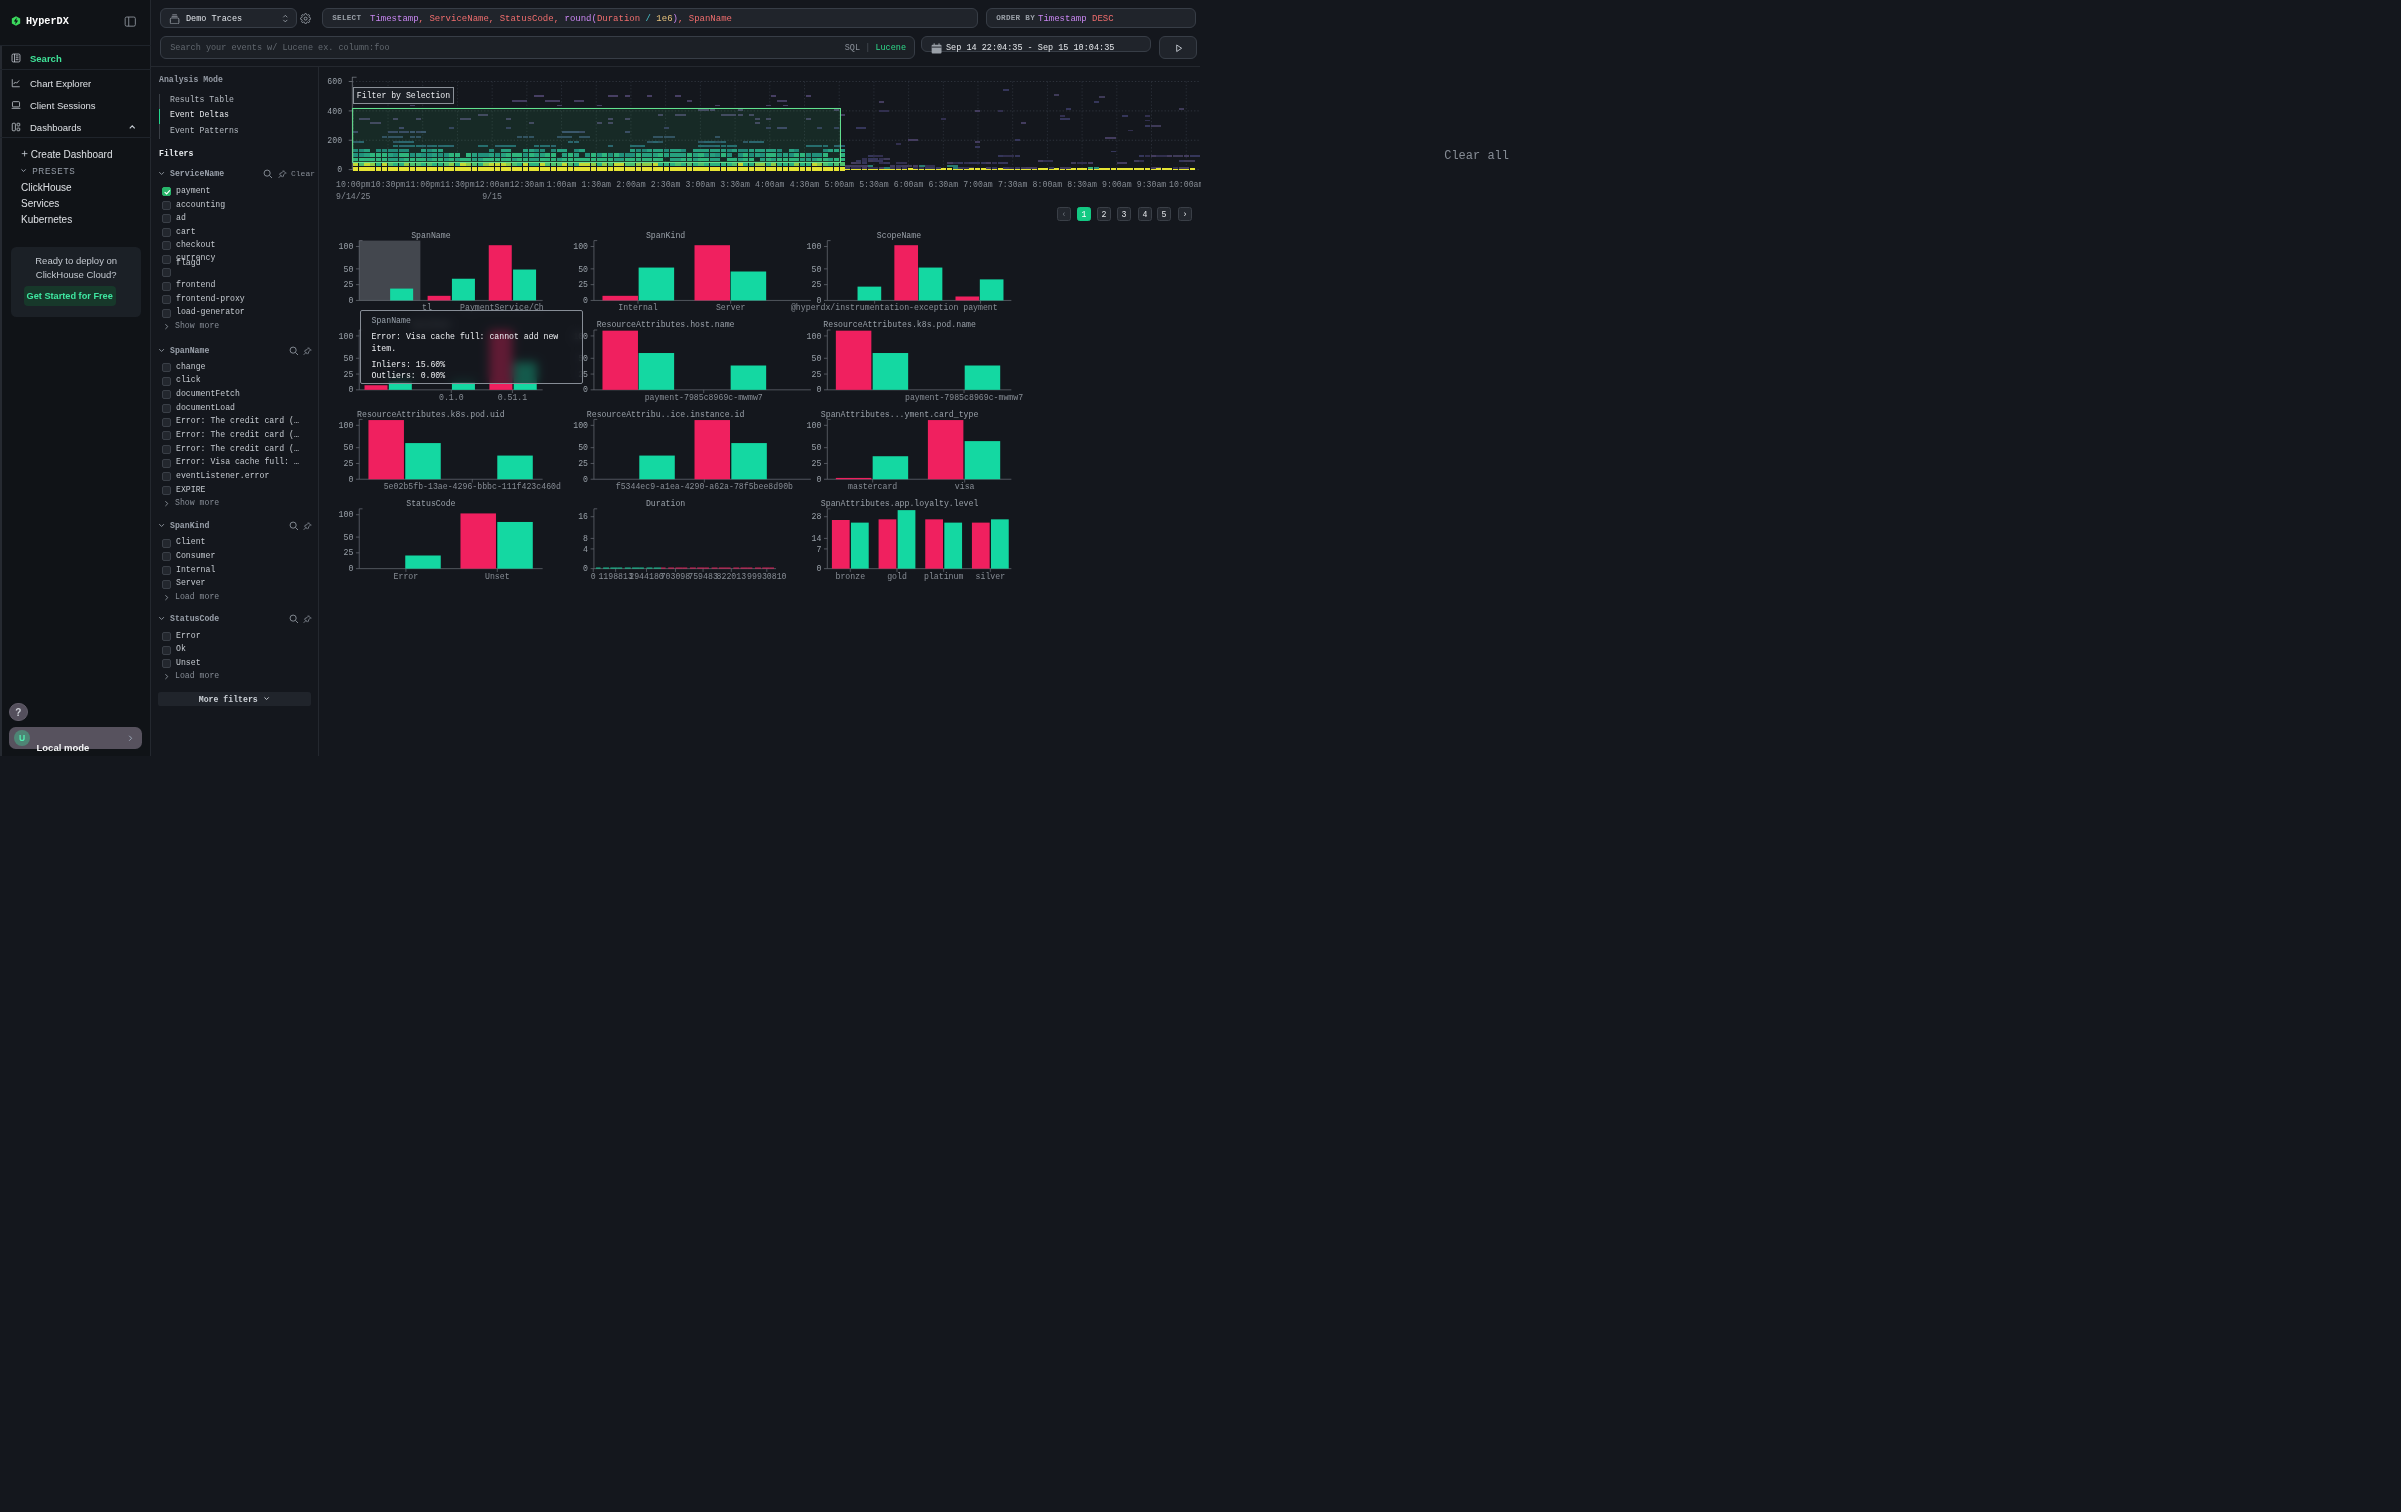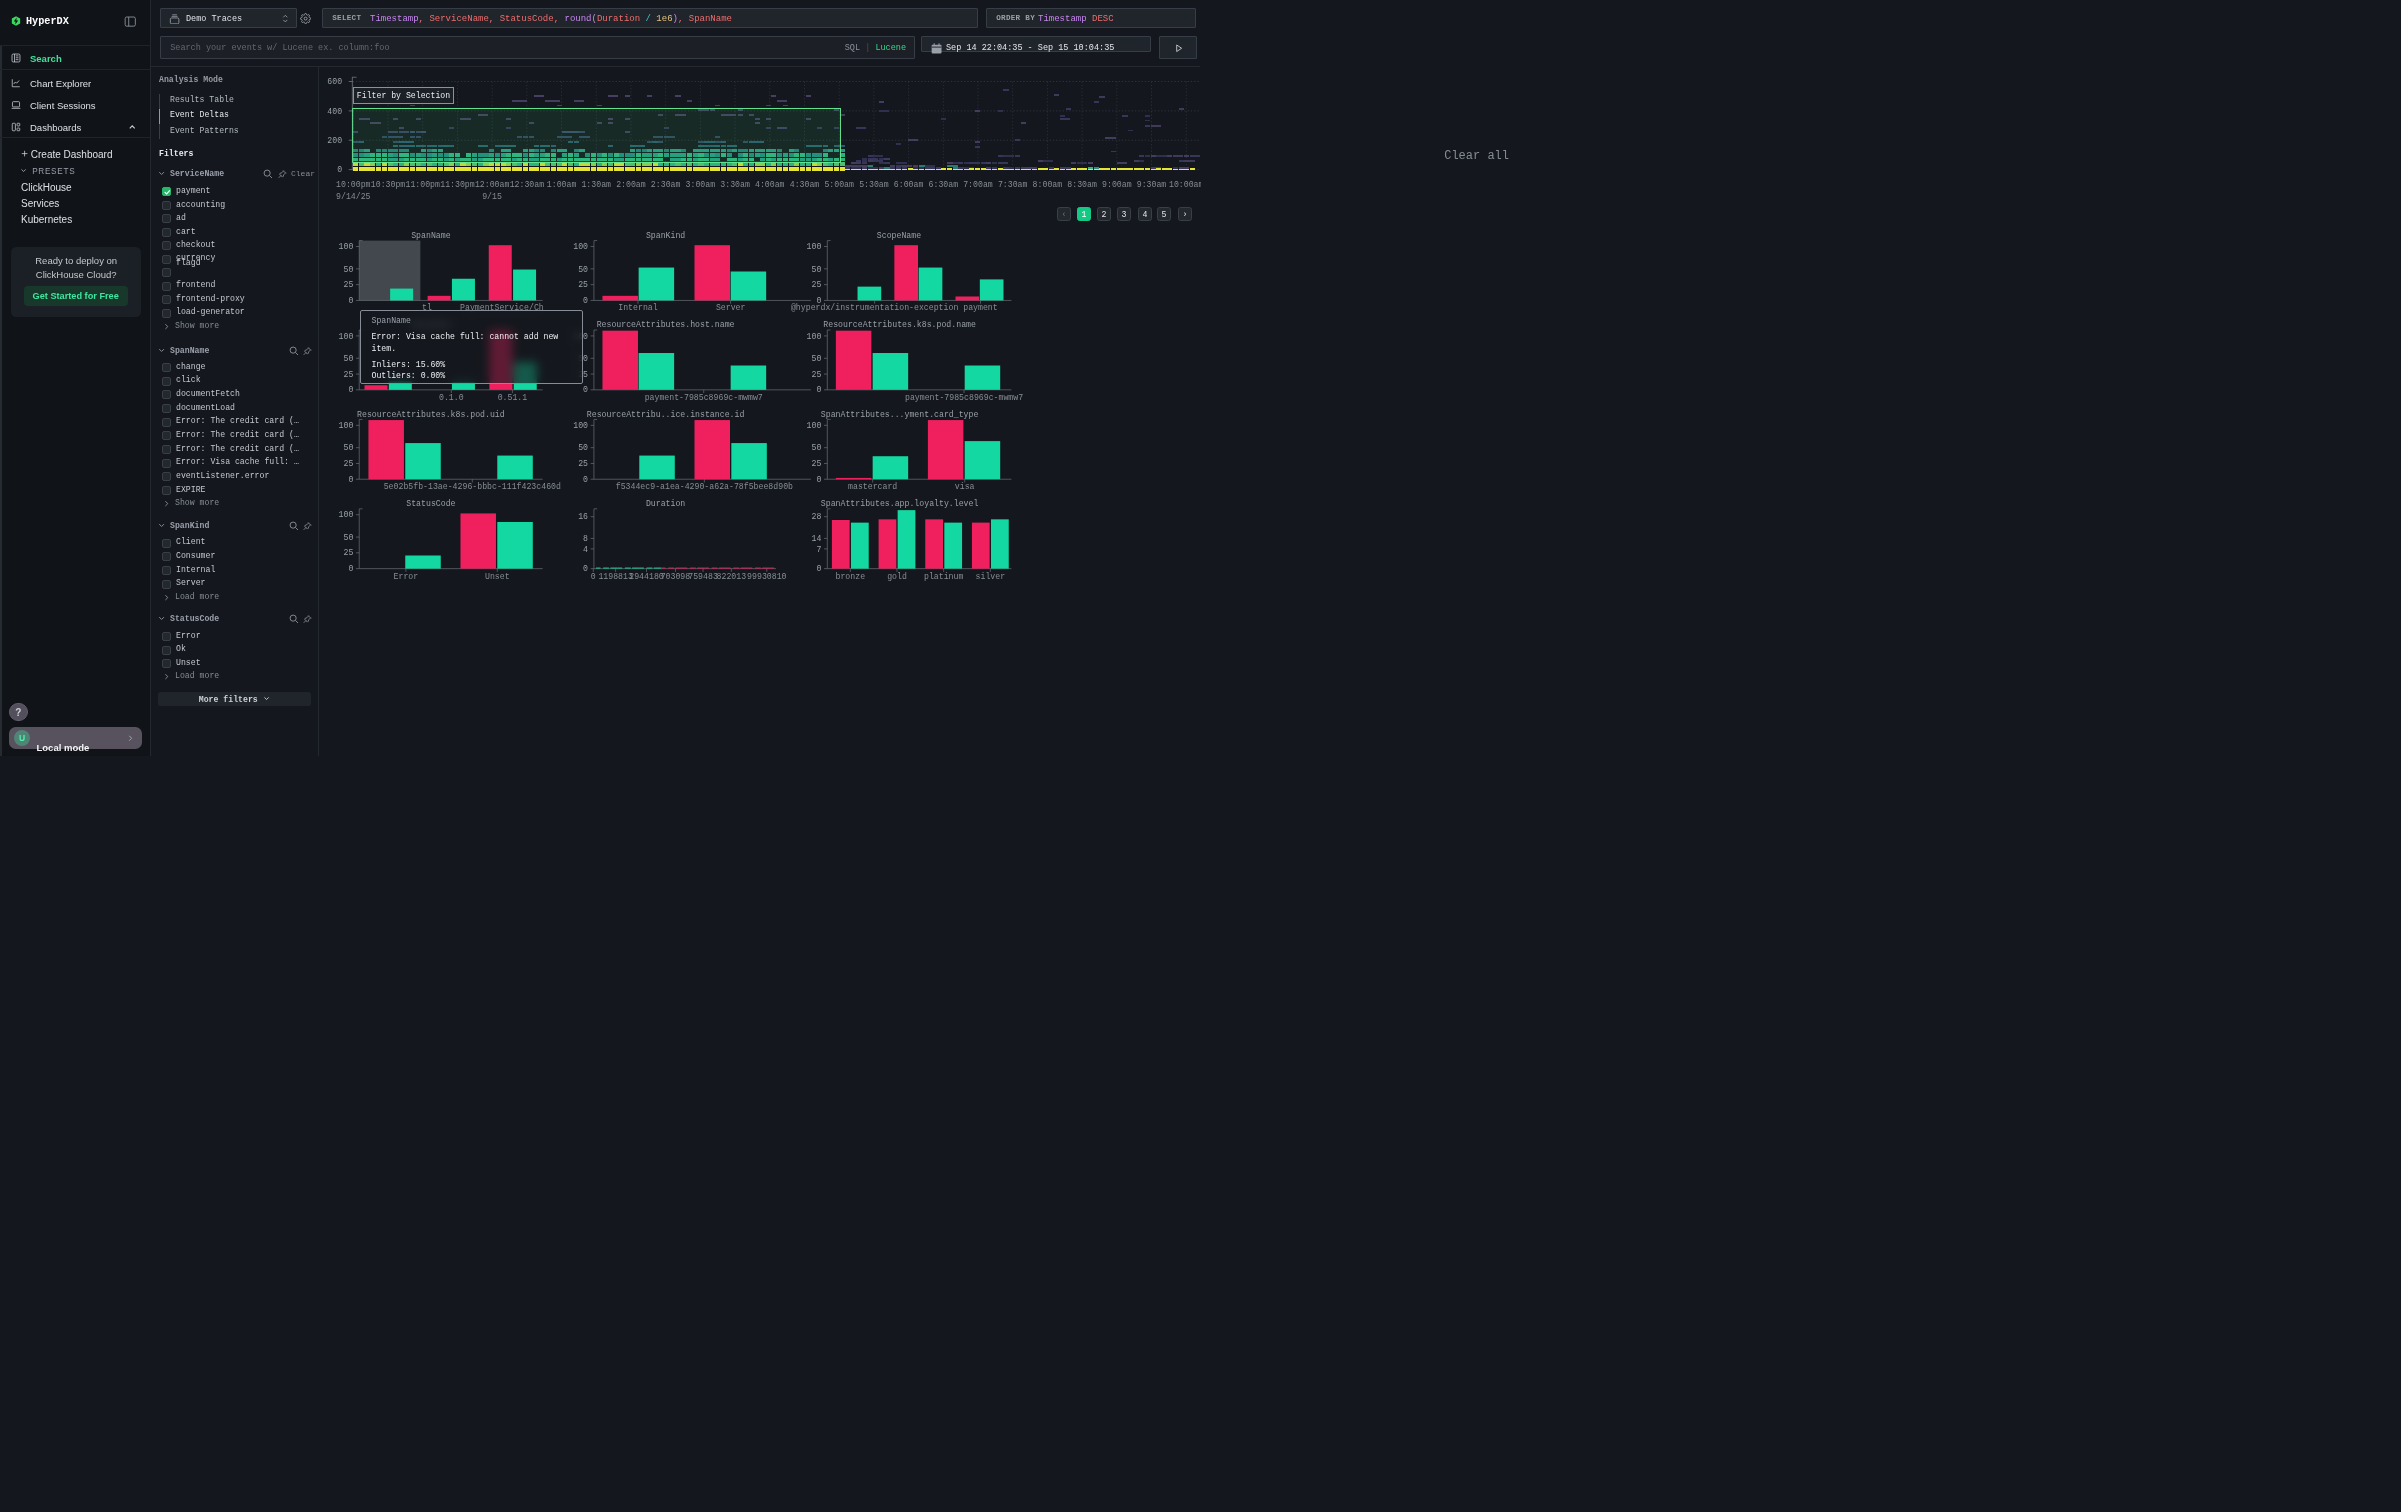--- a/index.html
+++ b/index.html
@@ -21,21 +21,21 @@
   background:#14171d; border-right:0.7px solid #24282f; }
 .fhead { position:absolute; font-size:8.2px; font-weight:bold; color:#969ca6; }
 .fitem { position:absolute; left:176px; font-size:8.2px; color:#c4c9cf; white-space:pre; }
 .cbox { position:absolute; left:162px; width:9.2px; height:9.2px; border-radius:2px;
   background:#23272e; border:0.7px solid #3a3f47; }
 .showmore { position:absolute; left:163px; font-size:8.2px; color:#868c95; }
 
 
 #topbar { position:absolute; left:151px; top:0; width:1049px; height:67px;
   background:#14171d; border-bottom:0.7px solid #24282f; }
-.box { position:absolute; background:#20242b; border:0.7px solid #373d46; border-radius:1px; }
+.box { position:absolute; background:#20242b; border:0.7px solid #373d46; border-radius:6px; }
 
 
 .pbtn { position:absolute; top:207px; width:14px; height:14px; border-radius:2.6px;
   background:#23272e; border:0.7px solid #3a3f47; color:#e2e5e9; font-size:8.2px;
   display:flex; align-items:center; justify-content:center; }
 
 
 #tooltip { position:absolute; left:360px; top:310px; width:223px; height:74px;
   background:rgba(21,25,31,0.66); border:0.7px solid #878d96; border-radius:2px;
   -webkit-backdrop-filter:blur(4.6px); backdrop-filter:blur(4.6px); }
@@ -1363,21 +1363,21 @@
     <span style="margin-left:21px">ClickHouse</span>
   </div>
 <div class="navitem" style="top:192px;font-size:10px;">
     <span style="margin-left:21px">Services</span>
   </div>
 <div class="navitem" style="top:208px;font-size:10px;">
     <span style="margin-left:21px">Kubernetes</span>
   </div>
 <div class="abs sans" style="left:11.2px;top:247px;width:130px;height:70px;background:#1b2026;border-radius:5.3px;">
       <div style="text-align:center;margin-top:7.2px;font-size:9.5px;line-height:14px;color:#c3c8cf;">Ready to deploy on<br>ClickHouse Cloud?</div>
-      <div style="position:absolute;left:12.5px;top:39px;width:104px;height:20px;background:#17382a;border-radius:4px;
+      <div style="position:absolute;left:12.5px;top:39px;width:92px;height:20px;background:#17382a;border-radius:4px;
         display:flex;align-items:center;justify-content:center;color:#3ee6a0;font-weight:bold;font-size:9.2px;">Get Started for Free</div>
     </div>
 <div class="abs sans" style="left:9.2px;top:703px;width:18.4px;height:18.4px;border-radius:50%;background:#544f5c;border:0.7px solid #625d6a;
       display:flex;align-items:center;justify-content:center;color:#cdd1d7;font-size:10px;font-weight:bold;">?</div>
 <div class="abs sans" style="left:8.5px;top:727px;width:133px;height:22px;border-radius:6.6px;background:#57525e;">
       <div style="position:absolute;left:5.3px;top:2.6px;width:16.4px;height:16.4px;border-radius:50%;background:#4e8575;
         display:flex;align-items:center;justify-content:center;color:#52f0b2;font-size:8.5px;font-weight:bold;">U</div>
       <div style="position:absolute;left:28px;top:5.3px;color:#f5f6f7;font-size:9.5px;font-weight:bold;margin-top:10px;">Local mode</div>
       <svg style="position:absolute;right:6.6px;top:6.6px" width="8.5" height="8.5" viewBox="0 0 12 12">
         <path d="M4.5 2.5 L8 6 L4.5 9.5" fill="none" stroke="#9aa5b5" stroke-width="1.4"></path>

